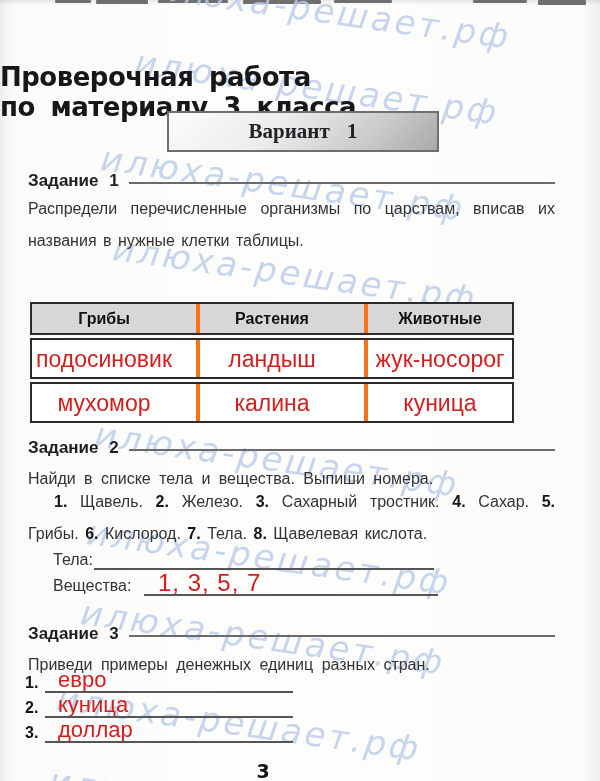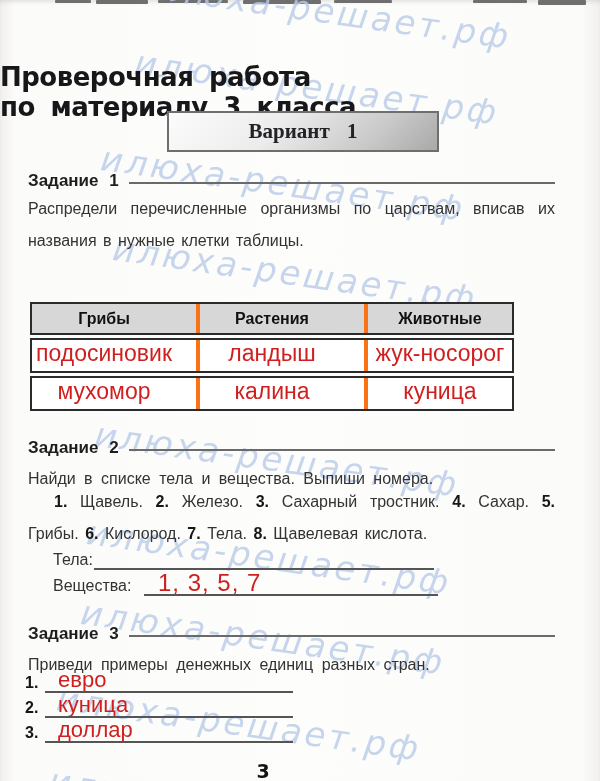--- a/index.html
+++ b/index.html
@@ -47,21 +47,21 @@
   .indent{text-indent:26px;}
   .single{text-align:left;word-spacing:4px;}
   .li-num{color:#161616;}
   
   .answer-table{position:absolute;left:30px;top:302px;width:484px;}
   .t-row{display:flex;border:2px solid #2b2b2b;margin-bottom:3px;background:#fff;}
   .t-row.header{background:#d7d7d7;align-items:center;}
   .t-cell{flex:1;text-align:center;}
   .t-cell + .t-cell{border-left:4px solid #f97316;margin-left:20px;}
   .header .t-cell{font-weight:bold;font-size:16px;color:#111;padding:6px 0 5px;}
-  .t-row.data .t-cell{font-size:23px;color:#cf1f1f;padding:0 0 4px;line-height:27px;}
+  .t-row.data .t-cell{font-size:23px;color:#cf1f1f;padding:6px 0 4px;line-height:27px;}
   
   .label{position:absolute;font-size:16px;color:#333;}
   .red{position:absolute;color:#cf1f1f;white-space:nowrap;}
   .red.big{font-size:24px;letter-spacing:1px;}
   .red.mid{font-size:22px;}
   .blank{position:absolute;height:2px;background:#555;}
   .item-num{position:absolute;font-weight:bold;font-size:16px;color:#161616;}
   .page-num{
     position:absolute;left:248px;top:760px;width:30px;text-align:center;
     font-family:"DejaVu Sans",sans-serif;font-weight:bold;font-size:19px;color:#141414;

